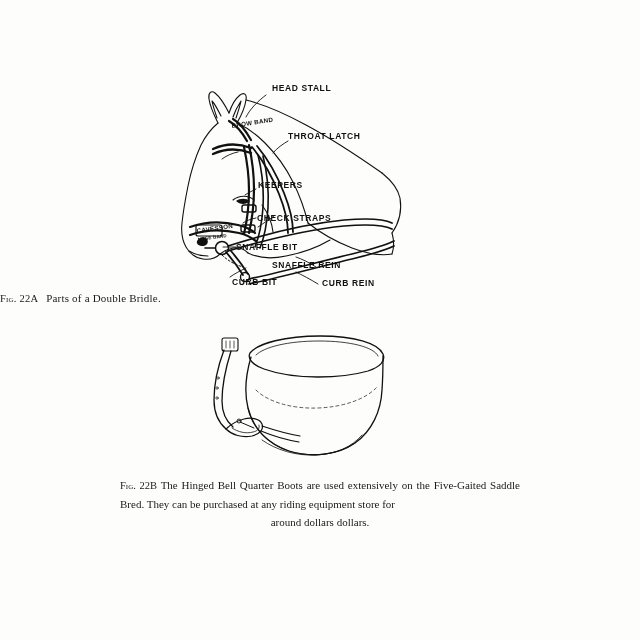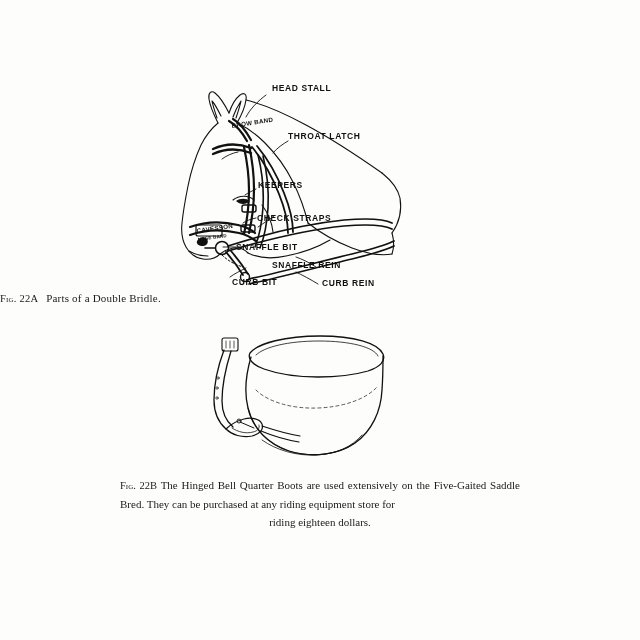--- a/index.html
+++ b/index.html
@@ -247,16 +247,16 @@
         <circle cx="218" cy="48" r="1.2" stroke-width="0.7"></circle>
         <circle cx="217" cy="58" r="1.2" stroke-width="0.7"></circle>
         <circle cx="217" cy="68" r="1.2" stroke-width="0.7"></circle>
       </g>
     </svg>
   </div>
 
   <div class="fig-b-caption">
     <span class="figlabel">Fig. 22B</span>
     <span>The Hinged Bell Quarter Boots are used extensively on the Five-Gaited Saddle Bred. They can be purchased at any riding equipment store for</span>
-    <span class="lastline">riding eighteen dollars.</span>
+    <span class="lastline">around dollars dollars.</span>
   </div>
 
 </div>
 
 </body></html>

